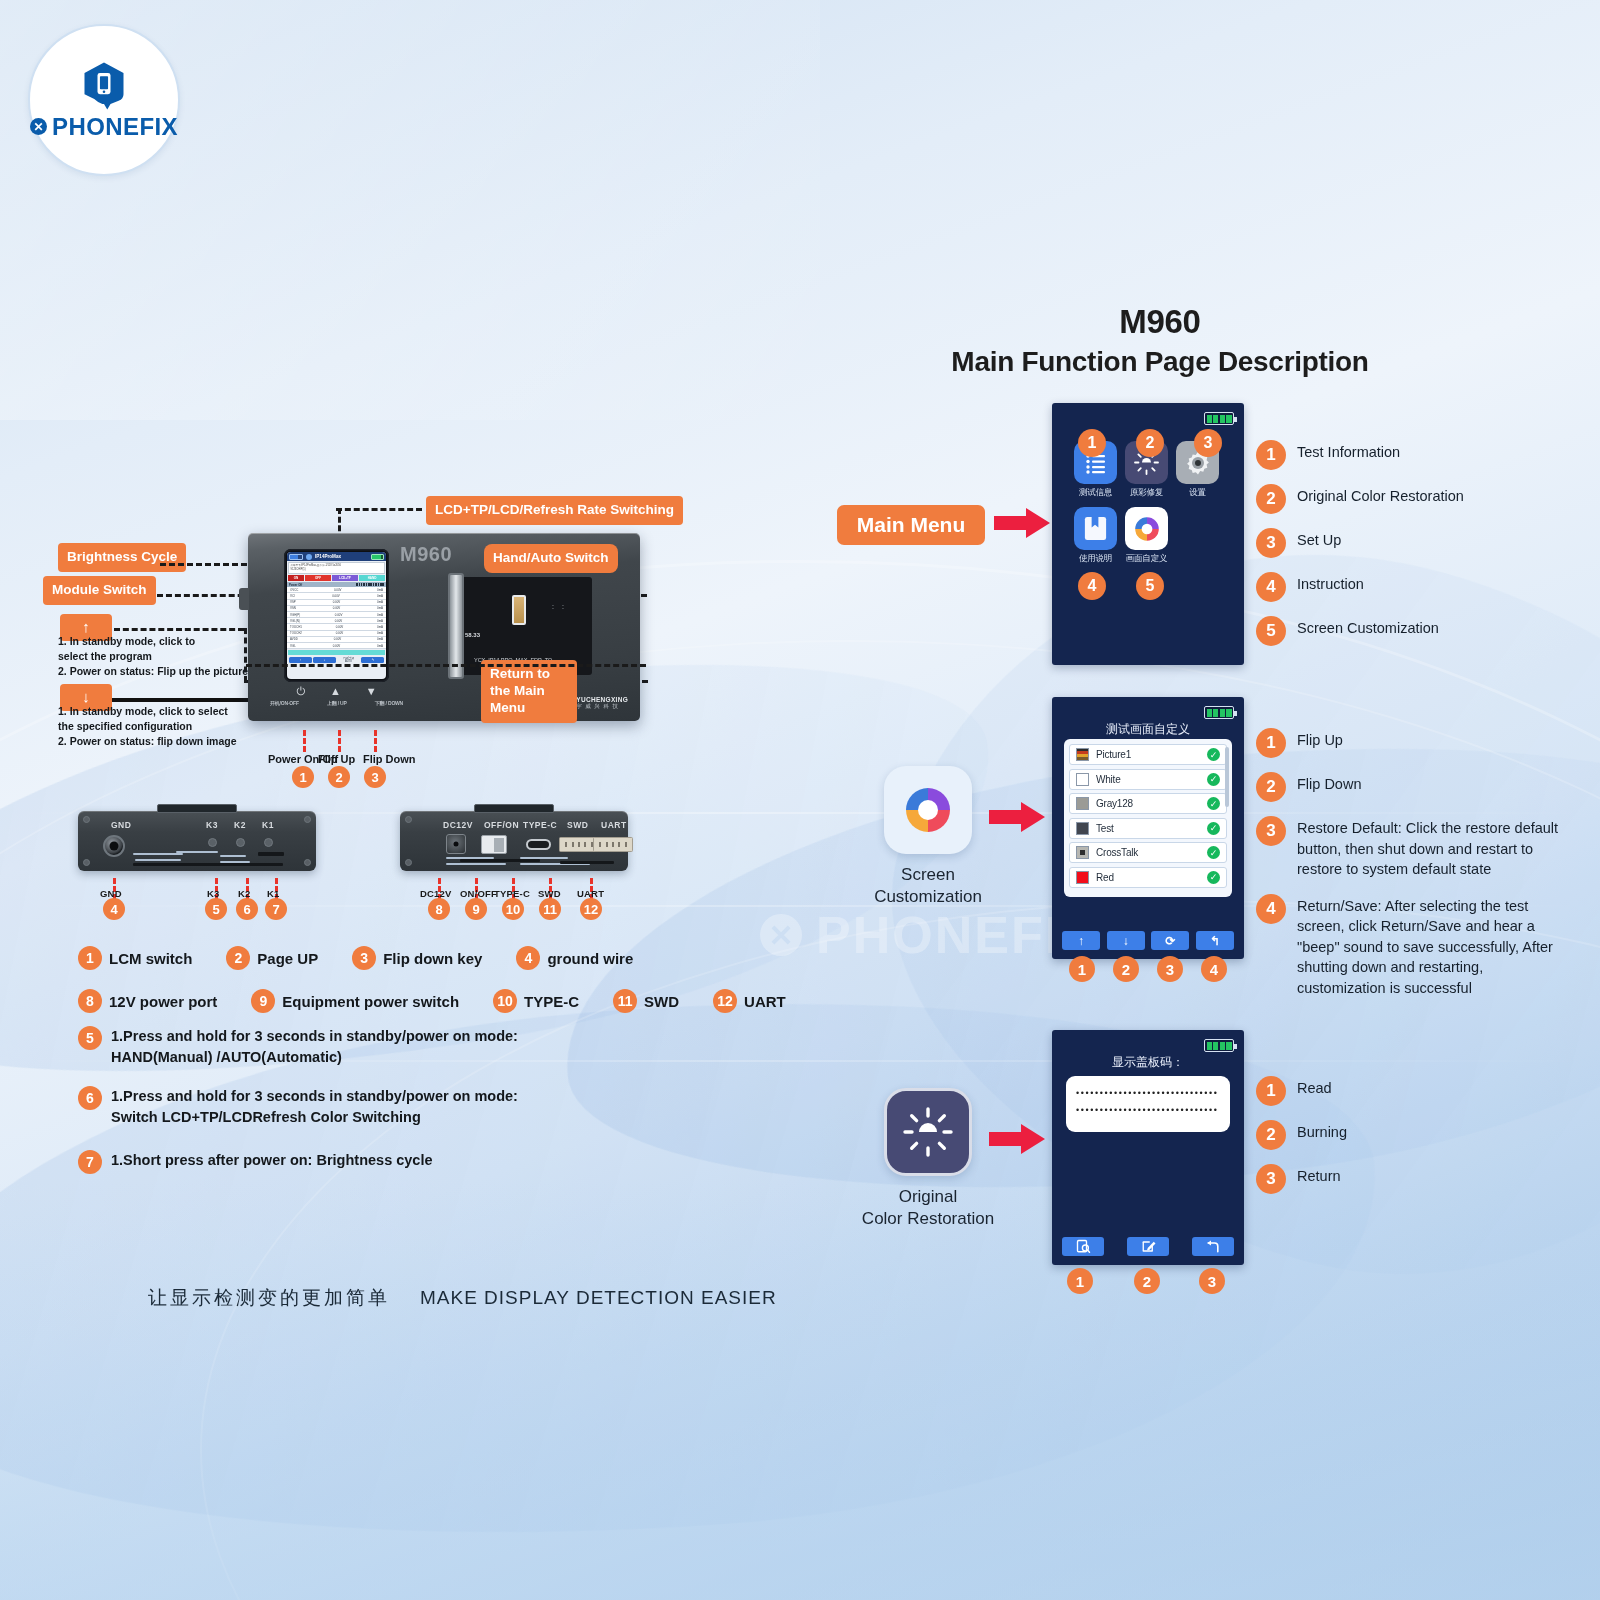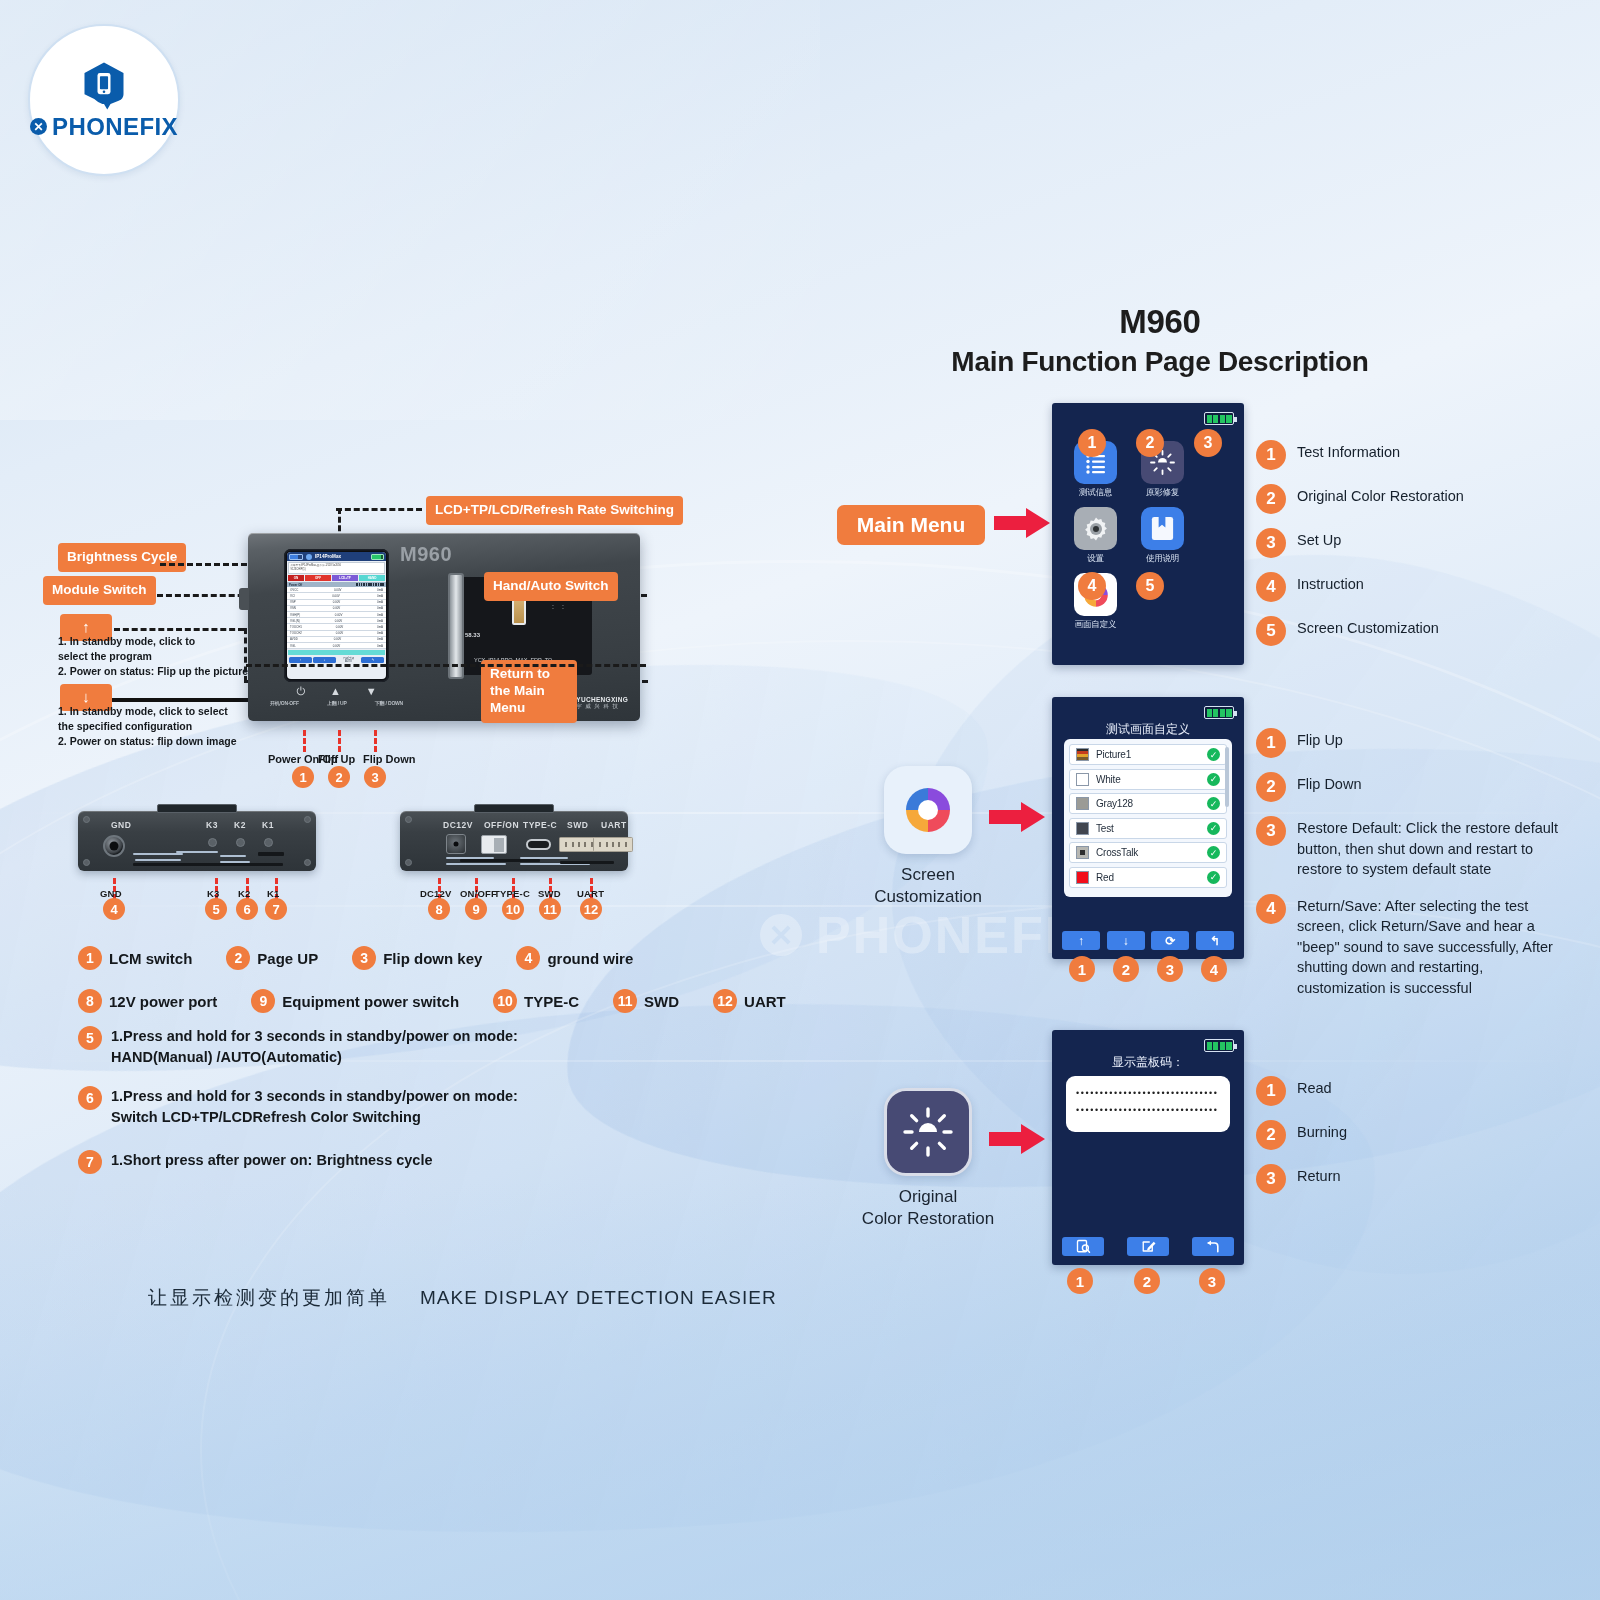--- a/index.html
+++ b/index.html
@@ -262,21 +262,21 @@
   .scr-batt {
     position: absolute; right: 10px; top: 9px; width: 30px; height: 13px;
     background: #0f1d3d; border: 1.5px solid #d6e2f2; border-radius: 2px;
     display: flex; gap: 1.5px; padding: 1.5px; align-items: stretch;
   }
   .scr-batt i { flex: 1; background: #24c562; display: block; }
   .scr-batt::after { content:''; position: absolute; right: -4px; top: 4px; width: 3px; height: 5px; background: #d6e2f2; }
   .scr-title { position: absolute; left: 0; right: 0; top: 24px; text-align: center; color: #e8eefa; font-size: 12px; }
 
   
-  .app-grid { position: absolute; left: 22px; top: 38px; width: 152px; display: flex; flex-wrap: wrap; gap: 8px 24px; }
+  .app-grid { position: absolute; left: 22px; top: 38px; width: 152px; display: flex; flex-wrap: wrap; gap: 8px 8px; }
   .app { width: 43px; text-align: center; }
   .app-ico { width: 43px; height: 43px; border-radius: 10px; display: flex; align-items: center; justify-content: center; margin: 0 auto; }
   .app-cap { color: #dbe5f4; font-size: 8.5px; margin-top: 3px; letter-spacing: -0.2px; }
 
   
   .list-wrap {
     position: absolute; left: 12px; top: 42px; right: 12px;
     background: #f3f7fd; border-radius: 6px; padding: 5px 5px 6px;
   }
   .lrow {
@@ -519,21 +519,21 @@
 
   <div class="brand-ycx">
     <span class="ycx-mark">YCX</span>
     <span class="ycx-sub">
       <span class="en" style="display:block">YUCHENGXING</span>
       <span class="cn" style="display:block">宇 威 兴 科 技</span>
     </span>
   </div>
 </div>
 
-<div class="pill" style="left:484px;top:572px;">Hand/Auto Switch</div>
+<div class="pill" style="left:484px;top:544px;border-radius:8px;">Hand/Auto Switch</div>
 <div class="pill multi" style="left:481px;top:660px;width:96px;">Return to the Main Menu</div>
 <div class="dash-h" style="left:246px;top:664px;width:400px;"></div>
 
 <div class="dash-red-v" style="left:303px;top:730px;height:22px;"></div>
 <div class="dash-red-v" style="left:338px;top:730px;height:22px;"></div>
 <div class="dash-red-v" style="left:374px;top:730px;height:22px;"></div>
 <div style="position:absolute;left:256px;top:753px;font-size:11px;font-weight:700;color:#14181c;margin-left:12px;">Power On/Off</div>
 <div style="position:absolute;left:318px;top:753px;font-size:11px;font-weight:700;color:#14181c;">Flip Up</div>
 <div style="position:absolute;left:363px;top:753px;font-size:11px;font-weight:700;color:#14181c;">Flip Down</div>
 <div class="num abs n22" style="left:292px;top:766px;">1</div>

